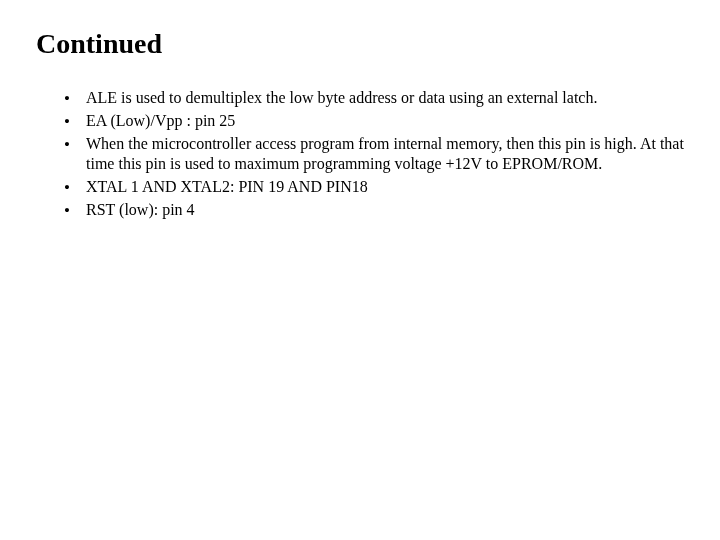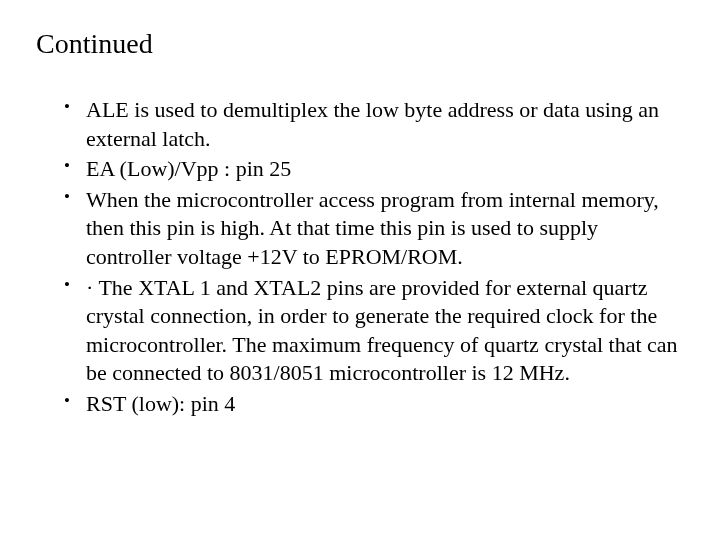--- a/index.html
+++ b/index.html
@@ -10,46 +10,46 @@
     body {
       width: 720px;
       height: 540px;
       background: #ffffff;
       font-family: "Times New Roman", Times, serif;
       color: #000000;
       padding: 28px 36px;
     }
     .title {
       font-size: 28px;
-      font-weight: normal;
-      margin-bottom: 36px;
+      font-weight: bold;
+      margin-bottom: 28px;
     }
     .bullet-list {
       list-style: none;
       padding-left: 28px;
     }
     .bullet-item {
       position: relative;
-      font-size: 22px;
+      font-size: 16px;
       line-height: 1.3;
       margin-bottom: 2px;
       padding-left: 22px;
     }
     .bullet-item::before {
       content: "•";
       position: absolute;
       left: 0;
       top: 0;
       font-size: 17px;
     }
   </style>
 </head>
 <body>
 
 <h1 class="title">Continued</h1>
 
 <ul class="bullet-list">
   <li class="bullet-item">ALE is used to demultiplex the low byte address or data using an external latch.</li>
   <li class="bullet-item">EA (Low)/Vpp : pin 25</li>
-  <li class="bullet-item">When the microcontroller access program from internal memory, then this pin is high. At that time this  pin is used to supply controller voltage +12V to EPROM/ROM.</li>
-  <li class="bullet-item">· The XTAL 1 and XTAL2 pins are provided for external quartz crystal connection, in order to generate the required clock for the microcontroller. The maximum frequency of quartz crystal that can be connected to 8031/8051 microcontroller is 12 MHz.</li>
+  <li class="bullet-item">When the microcontroller access program from internal memory, then this pin is high. At that time this  pin is used to maximum programming voltage +12V to EPROM/ROM.</li>
+  <li class="bullet-item">XTAL 1 AND XTAL2: PIN 19 AND PIN18</li>
   <li class="bullet-item">RST (low): pin 4</li>
 </ul>
 
 </body></html>

